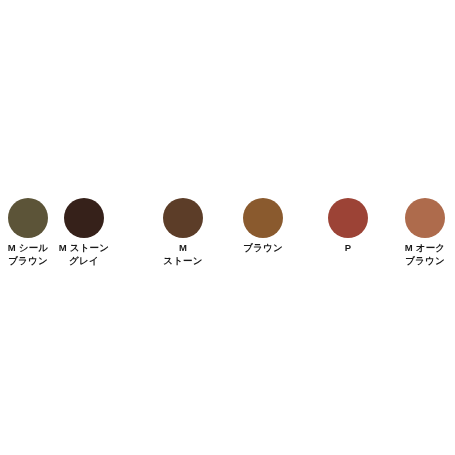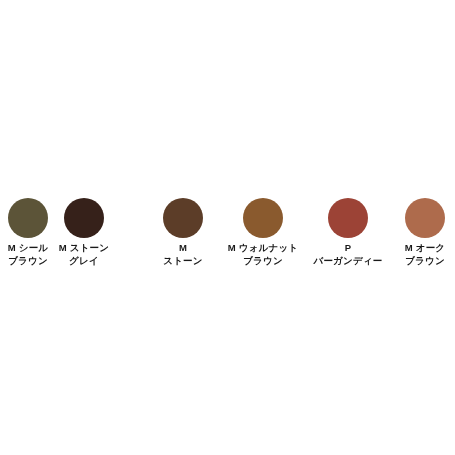--- a/index.html
+++ b/index.html
@@ -81,29 +81,27 @@
     <div class="swatch-item" style="left: 183px;">
       <div class="swatch-dot" style="background-color: rgb(92, 61, 40);"></div>
       <div class="swatch-label" style="color: rgb(26, 26, 26);">
         <span class="swatch-label-line">M</span>
         <span class="swatch-label-line">ストーン</span>
       </div>
     </div>
     <div class="swatch-item" style="left: 263px;">
       <div class="swatch-dot" style="background-color: rgb(138, 90, 46);"></div>
       <div class="swatch-label" style="color: rgb(26, 26, 26);">
-        <span class="swatch-label-line">M ウォルナット</span>
         <span class="swatch-label-line">ブラウン</span>
       </div>
     </div>
     <div class="swatch-item" style="left: 348px;">
       <div class="swatch-dot" style="background-color: rgb(156, 67, 54);"></div>
       <div class="swatch-label" style="color: rgb(26, 26, 26);">
         <span class="swatch-label-line">P</span>
-        <span class="swatch-label-line">バーガンディー</span>
       </div>
     </div>
     <div class="swatch-item" style="left: 425px;">
       <div class="swatch-dot" style="background-color: rgb(174, 107, 76);"></div>
       <div class="swatch-label" style="color: rgb(26, 26, 26);">
         <span class="swatch-label-line">M オーク</span>
         <span class="swatch-label-line">ブラウン</span>
       </div>
     </div>
   </div>

